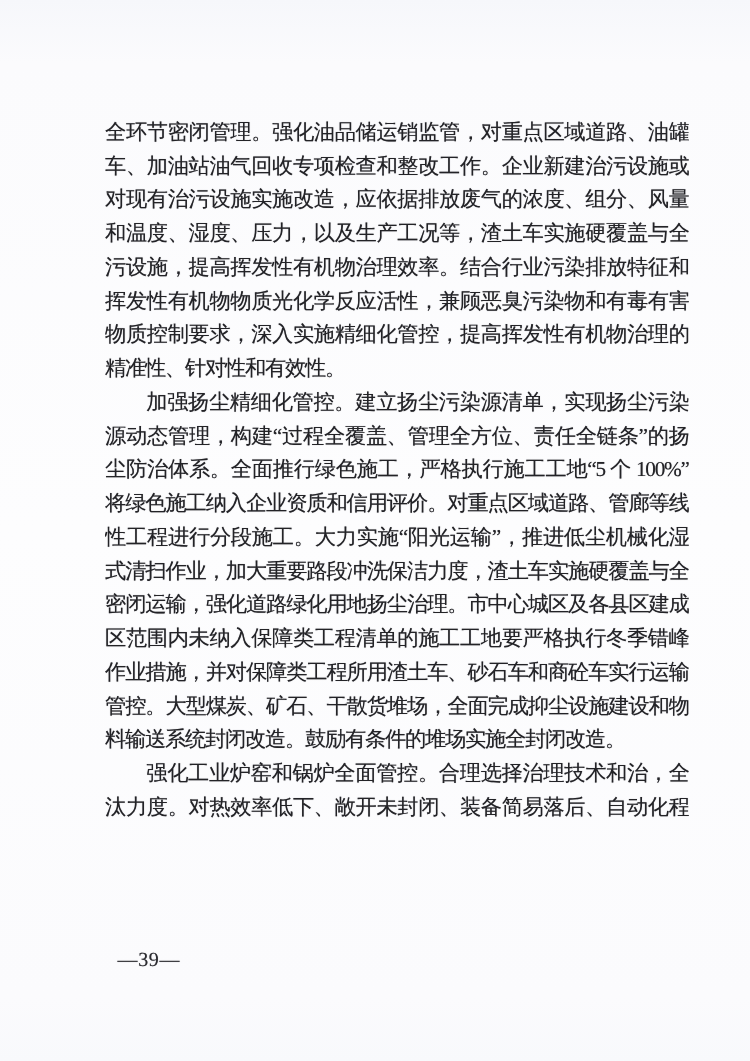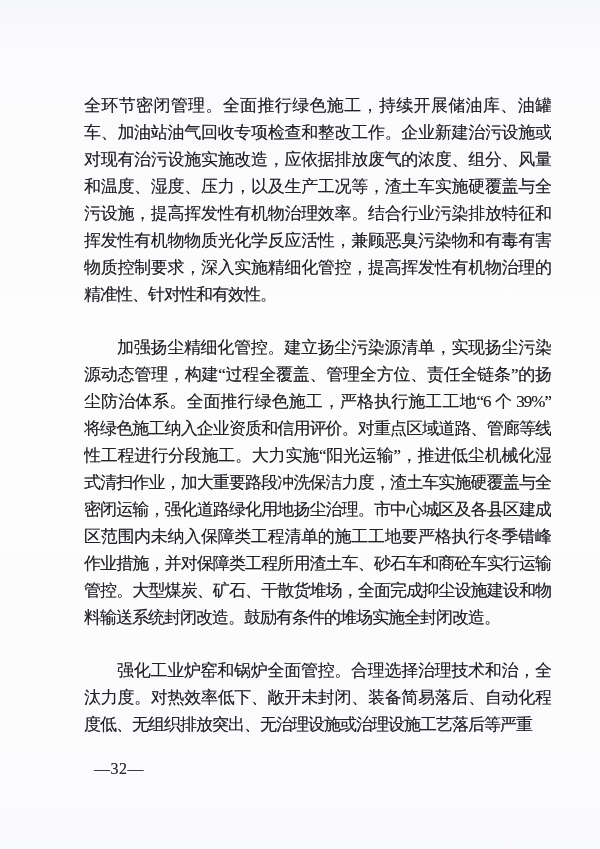--- a/index.html
+++ b/index.html
@@ -32,54 +32,52 @@
     text-align: justify;
     text-align-last: justify;
     text-justify: inter-character;
     overflow: hidden;
   }
   .line.last {
     text-align-last: left;
   }
   .line.indent {
     text-indent: 33px;
-    margin-top: 26px;
   }
   .page-number {
     position: absolute;
     left: 94px;
     top: 760px;
     font-size: 16px;
     letter-spacing: 0.5px;
     color: #2b2b30;
     text-shadow: 0 0 0.6px rgba(35,35,42,0.5);
   }
 </style>
 </head>
 <body>
 
 <div class="page">
   <div class="text-block">
-      <div class="line">全环节密闭管理。全面推行绿色施工，持续开展储油库、油罐</div>
+      <div class="line">全环节密闭管理。强化油品储运销监管，对重点区域道路、油罐</div>
       <div class="line">车、加油站油气回收专项检查和整改工作。企业新建治污设施或</div>
       <div class="line">对现有治污设施实施改造，应依据排放废气的浓度、组分、风量</div>
       <div class="line">和温度、湿度、压力，以及生产工况等，渣土车实施硬覆盖与全</div>
       <div class="line">污设施，提高挥发性有机物治理效率。结合行业污染排放特征和</div>
       <div class="line">挥发性有机物物质光化学反应活性，兼顾恶臭污染物和有毒有害</div>
       <div class="line">物质控制要求，深入实施精细化管控，提高挥发性有机物治理的</div>
       <div class="line last">精准性、针对性和有效性。</div>
       <div class="line indent">加强扬尘精细化管控。建立扬尘污染源清单，实现扬尘污染</div>
       <div class="line">源动态管理，构建“过程全覆盖、管理全方位、责任全链条”的扬</div>
-      <div class="line">尘防治体系。全面推行绿色施工，严格执行施工工地“6 个 39%”</div>
+      <div class="line">尘防治体系。全面推行绿色施工，严格执行施工工地“5 个 100%”</div>
       <div class="line">将绿色施工纳入企业资质和信用评价。对重点区域道路、管廊等线</div>
       <div class="line">性工程进行分段施工。大力实施“阳光运输”，推进低尘机械化湿</div>
       <div class="line">式清扫作业，加大重要路段冲洗保洁力度，渣土车实施硬覆盖与全</div>
       <div class="line">密闭运输，强化道路绿化用地扬尘治理。市中心城区及各县区建成</div>
       <div class="line">区范围内未纳入保障类工程清单的施工工地要严格执行冬季错峰</div>
       <div class="line">作业措施，并对保障类工程所用渣土车、砂石车和商砼车实行运输</div>
       <div class="line">管控。大型煤炭、矿石、干散货堆场，全面完成抑尘设施建设和物</div>
       <div class="line last">料输送系统封闭改造。鼓励有条件的堆场实施全封闭改造。</div>
       <div class="line indent">强化工业炉窑和锅炉全面管控。合理选择治理技术和治，全</div>
       <div class="line">汰力度。对热效率低下、敞开未封闭、装备简易落后、自动化程</div>
-      <div class="line last">度低、无组织排放突出、无治理设施或治理设施工艺落后等严重</div>
     </div>
-  <div class="page-number">—32—</div>
+  <div class="page-number">—39—</div>
 </div>
 
 </body></html>

